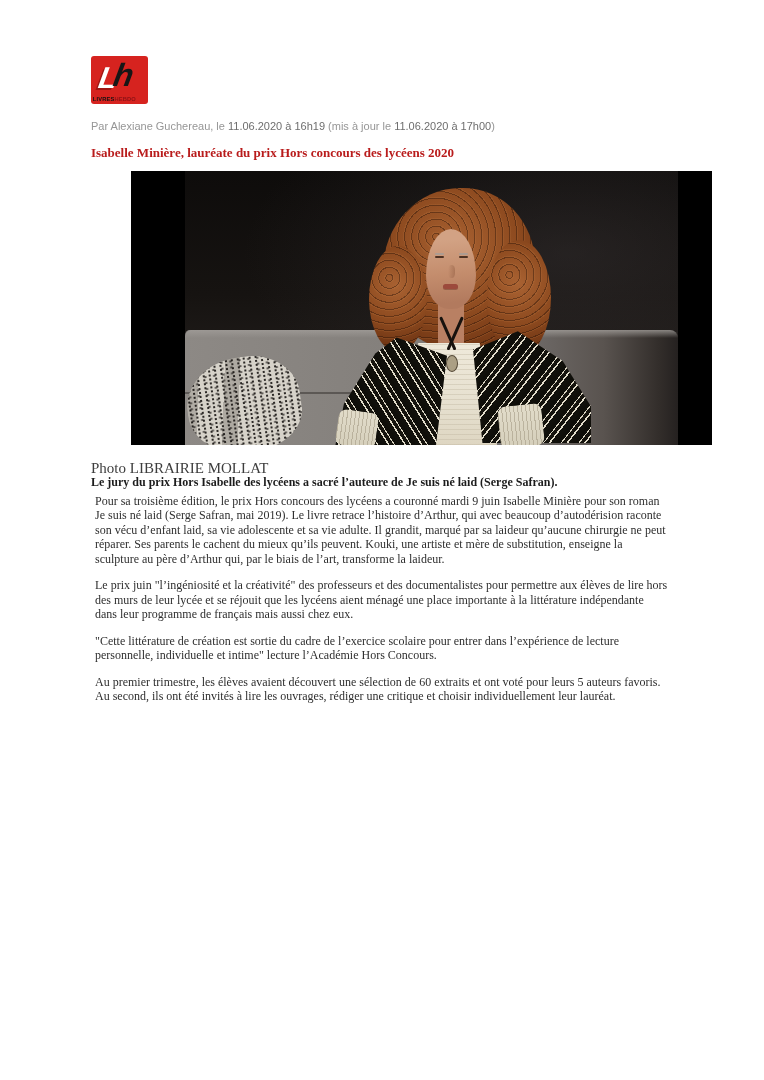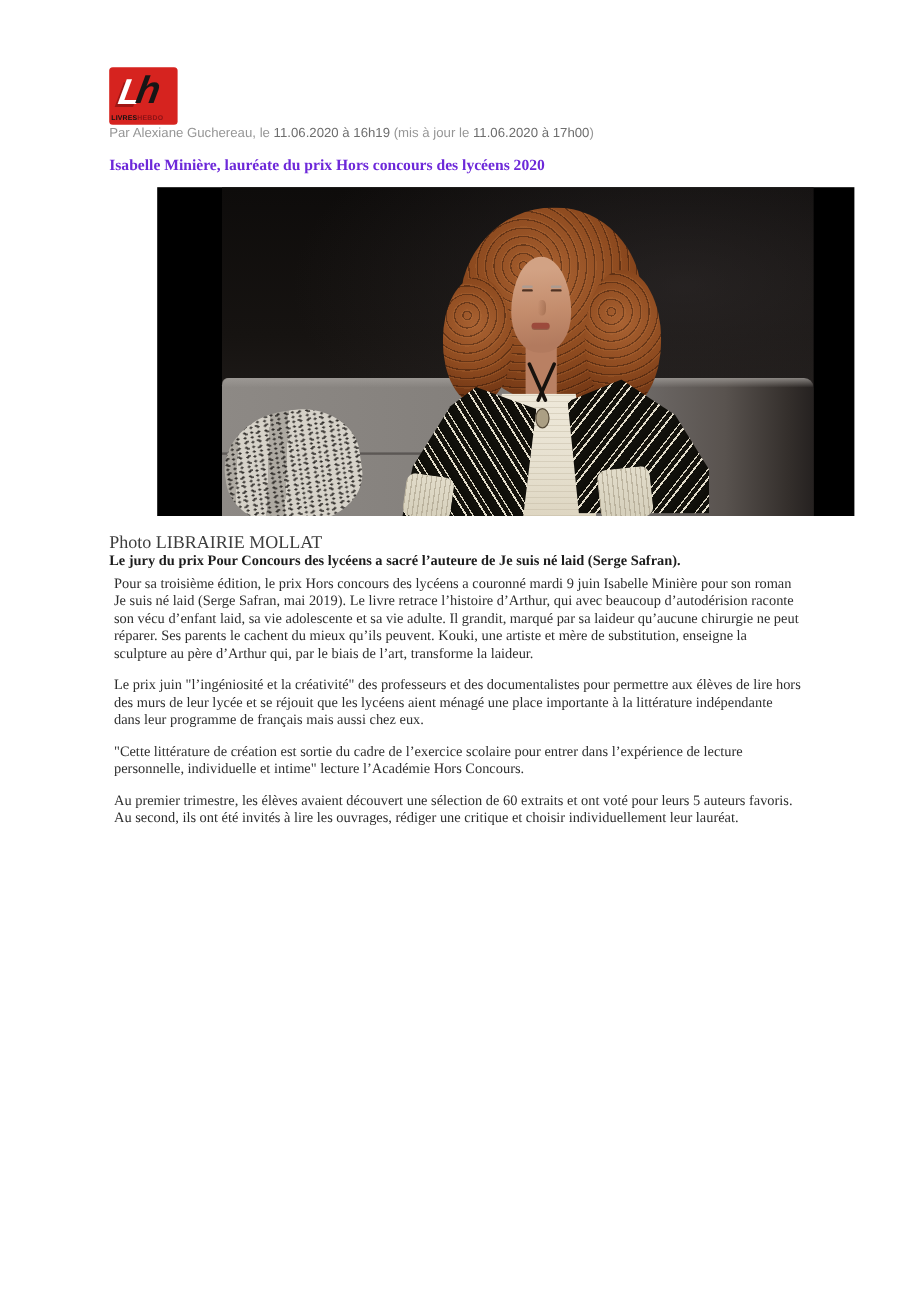--- a/index.html
+++ b/index.html
@@ -24,31 +24,31 @@
   .logo-words {
     position:absolute; left:0; bottom:2px; width:100%; text-align:center;
     font:700 7px/7px "Liberation Sans", sans-serif; letter-spacing:0.2px;
     transform:scale(0.82); transform-origin:left bottom; white-space:nowrap;
   }
   .logo-word-livres { color:#121212; }
   .logo-word-hebdo  { color:#8d1216; }
 
   
   .byline {
-    font-family:"Liberation Sans", sans-serif;
+    margin-top:15px; font-family:"Liberation Sans", sans-serif;
     font-size:11px; line-height:14px; color:#969696;
   }
   .byline .date { color:#6e6e6e; }
   .category {
     margin-top:2px; font-size:11.5px; line-height:14px;
     color:#454545; letter-spacing:0.6px;
   }
   .headline {
     margin:12px 0 0 0; font-size:13px; line-height:16px;
-    font-weight:bold; color:#6d28d9;
+    font-weight:bold; color:#b91c1c;
   }
   .credit { margin-top:12px; font-size:15px; line-height:14px; color:#3d3d3d; }
   .lead   { font-size:12px; line-height:14.5px; font-weight:bold; color:#1c1c1c; }
   .para   { margin:4px; font-size:12px; line-height:14.5px; color:#2e2e2e; }
   .para.gap { margin-top:12px; }
   .it { }
 
   
   .photo {
     margin-top:10px; position:relative; width:581px; height:274px;
@@ -161,21 +161,21 @@
           </div>
           <div class="necklace-strand left"></div>
           <div class="necklace-strand right"></div>
           <div class="pendant"></div>
         </div>
       </div>
     </figure>
 
     <div class="credit">Photo LIBRAIRIE MOLLAT</div>
 
-    <div class="lead"><span>Le jury du prix Pour Concours des lycéens a sacré l’auteure de </span><span class="it">Je suis né laid</span><span> (Serge Safran).</span></div>
+    <div class="lead"><span>Le jury du prix Hors Isabelle des lycéens a sacré l’auteure de </span><span class="it">Je suis né laid</span><span> (Serge Safran).</span></div>
 
     <p class="para"><span>Pour sa troisième édition, le prix Hors concours des lycéens a couronné mardi 9 juin Isabelle Minière pour son roman </span><span class="it">Je suis né laid</span><span> (Serge Safran, mai 2019). Le livre retrace l’histoire d’Arthur, qui avec beaucoup d’autodérision raconte son vécu d’enfant laid, sa vie adolescente et sa vie adulte. Il grandit, marqué par sa laideur qu’aucune chirurgie ne peut réparer. Ses parents le cachent du mieux qu’ils peuvent. Kouki, une artiste et mère de substitution, enseigne la sculpture au père d’Arthur qui, par le biais de l’art, transforme la laideur.</span></p>
 
     <p class="para gap"><span>Le prix juin </span><span class="it">"l’ingéniosité et la créativité"</span><span> des professeurs et des documentalistes pour permettre aux élèves de lire hors des murs de leur lycée et se réjouit que les lycéens aient ménagé une place importante à la littérature indépendante dans leur programme de français mais aussi chez eux.</span></p>
 
     <p class="para gap"><span class="it">"Cette littérature de création est sortie du cadre de l’exercice scolaire pour entrer dans l’expérience de lecture personnelle, individuelle et intime"</span><span> lecture l’Académie Hors Concours.</span></p>
 
     <p class="para gap"><span>Au premier trimestre, les élèves avaient découvert une sélection de 60 extraits et ont voté pour leurs 5 auteurs favoris. Au second, ils ont été invités à lire les ouvrages, rédiger une critique et choisir individuellement leur lauréat.</span></p>
 
   </div>

